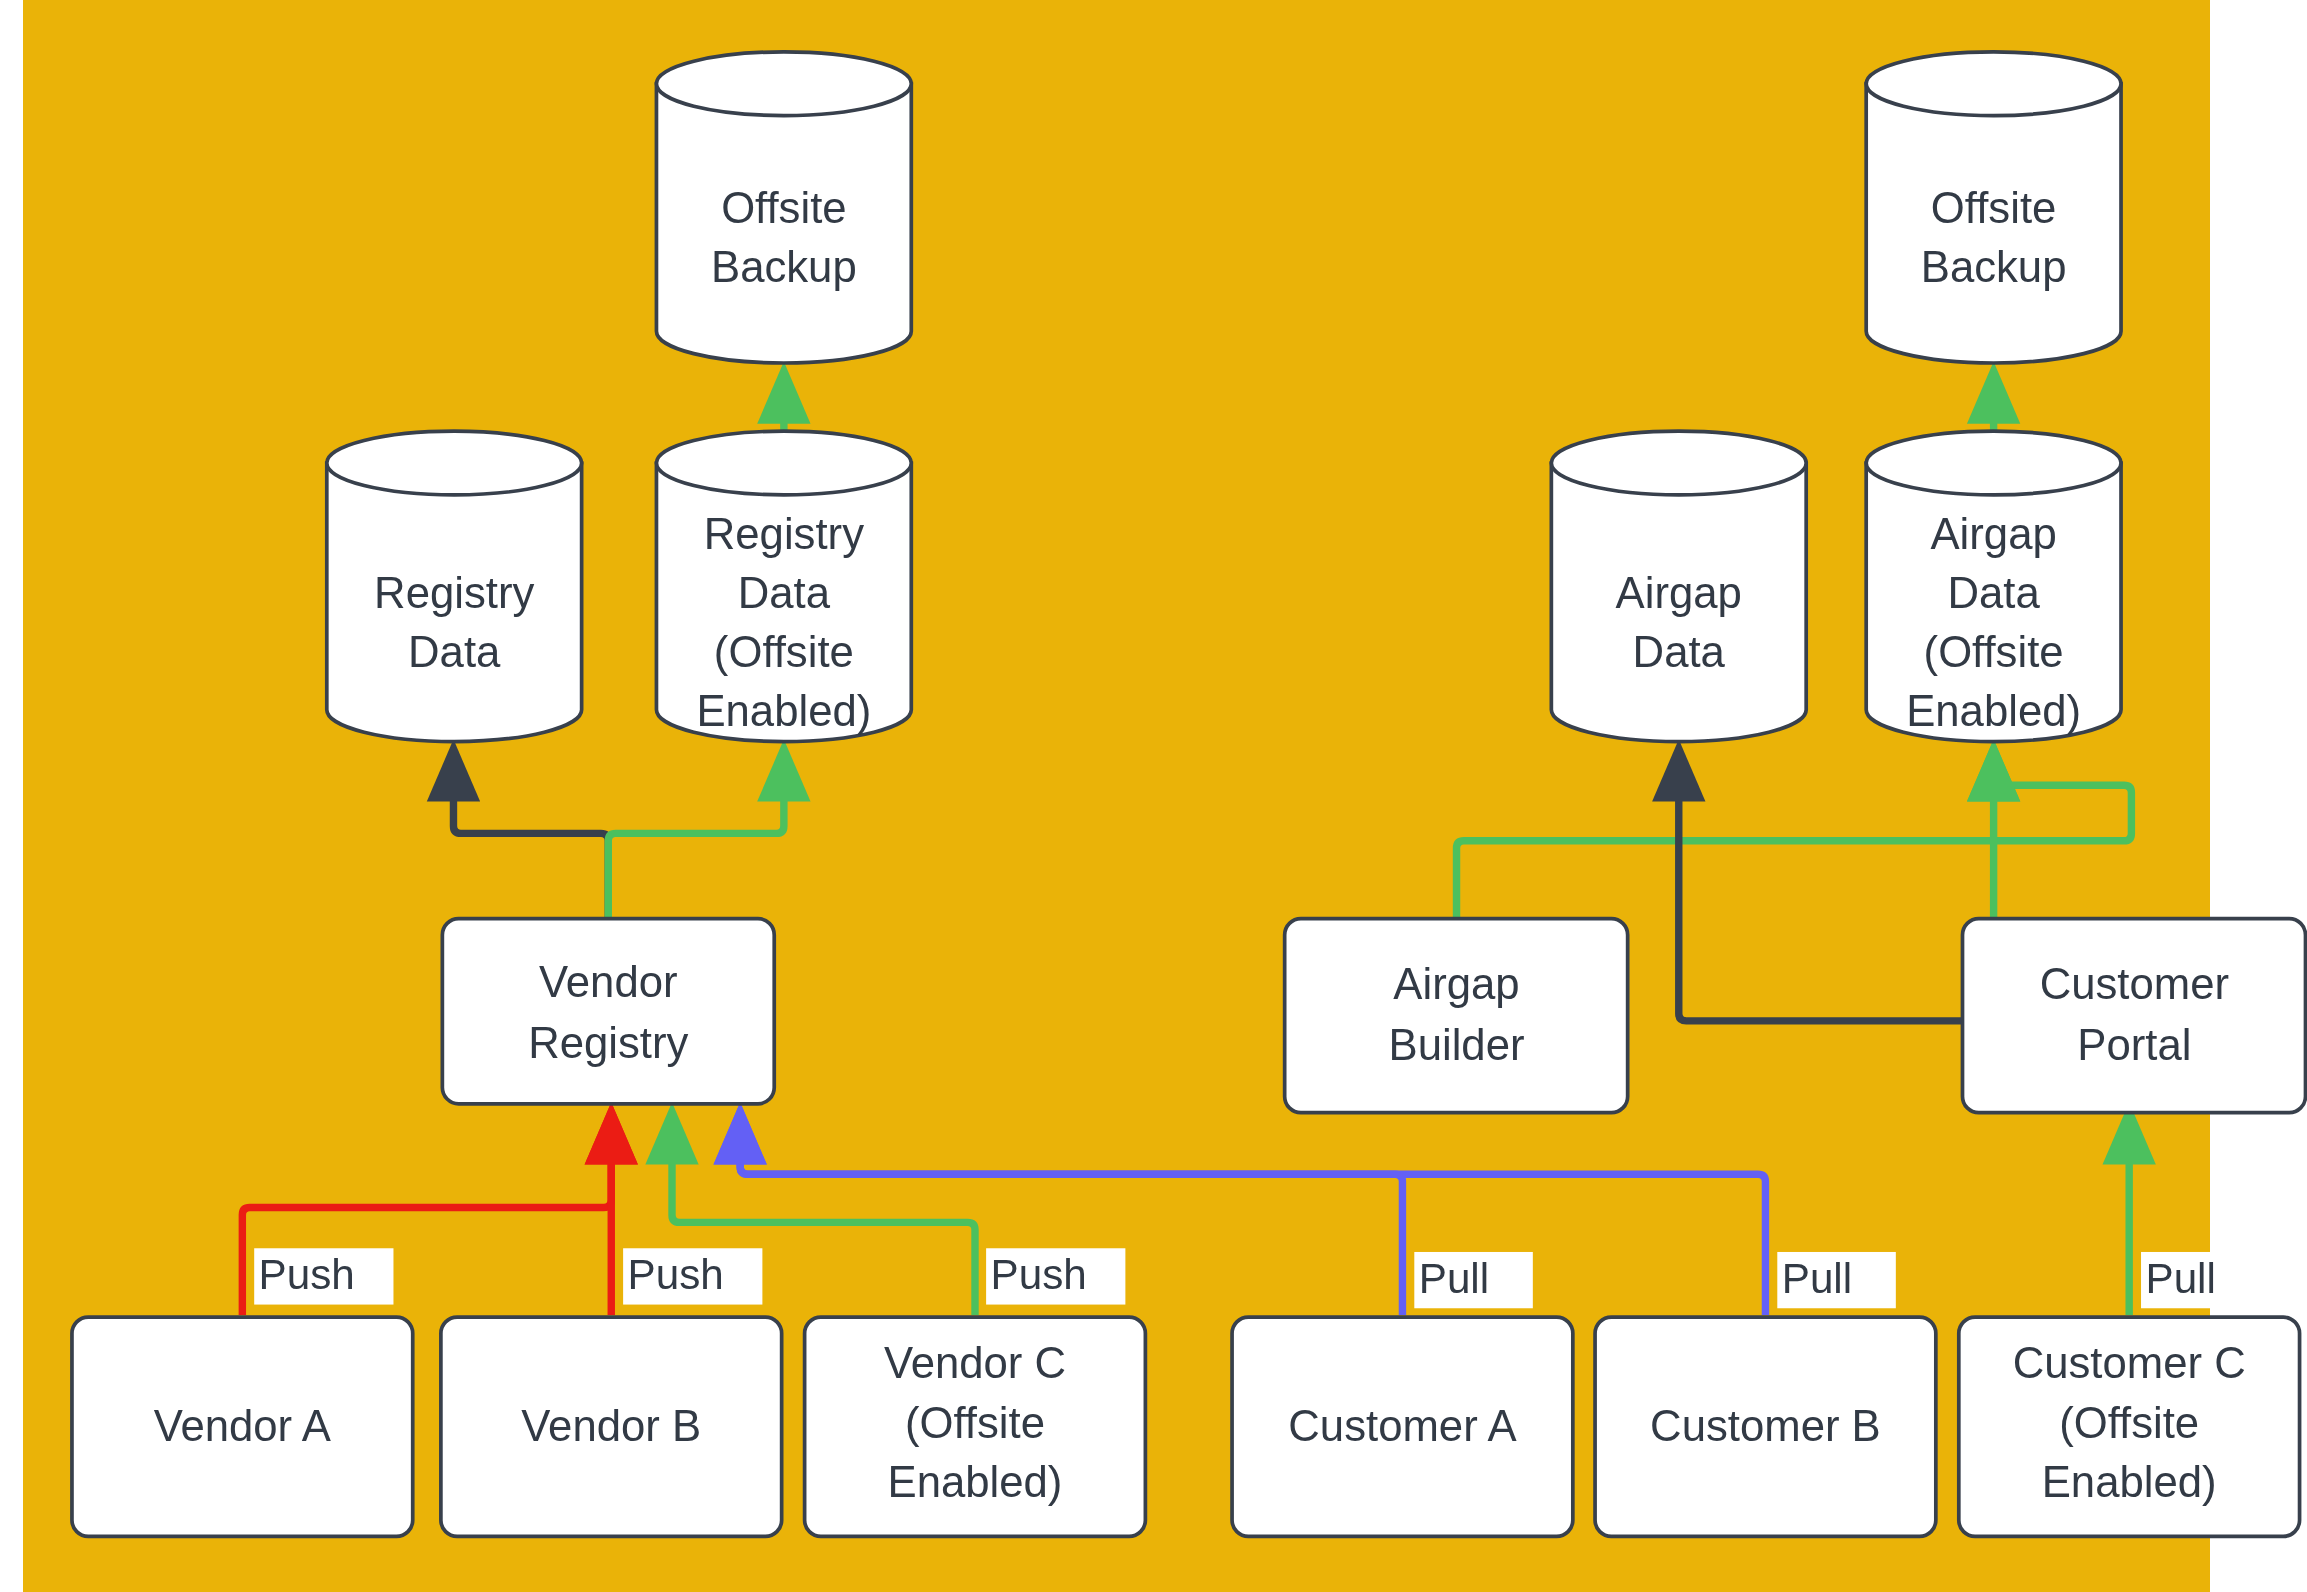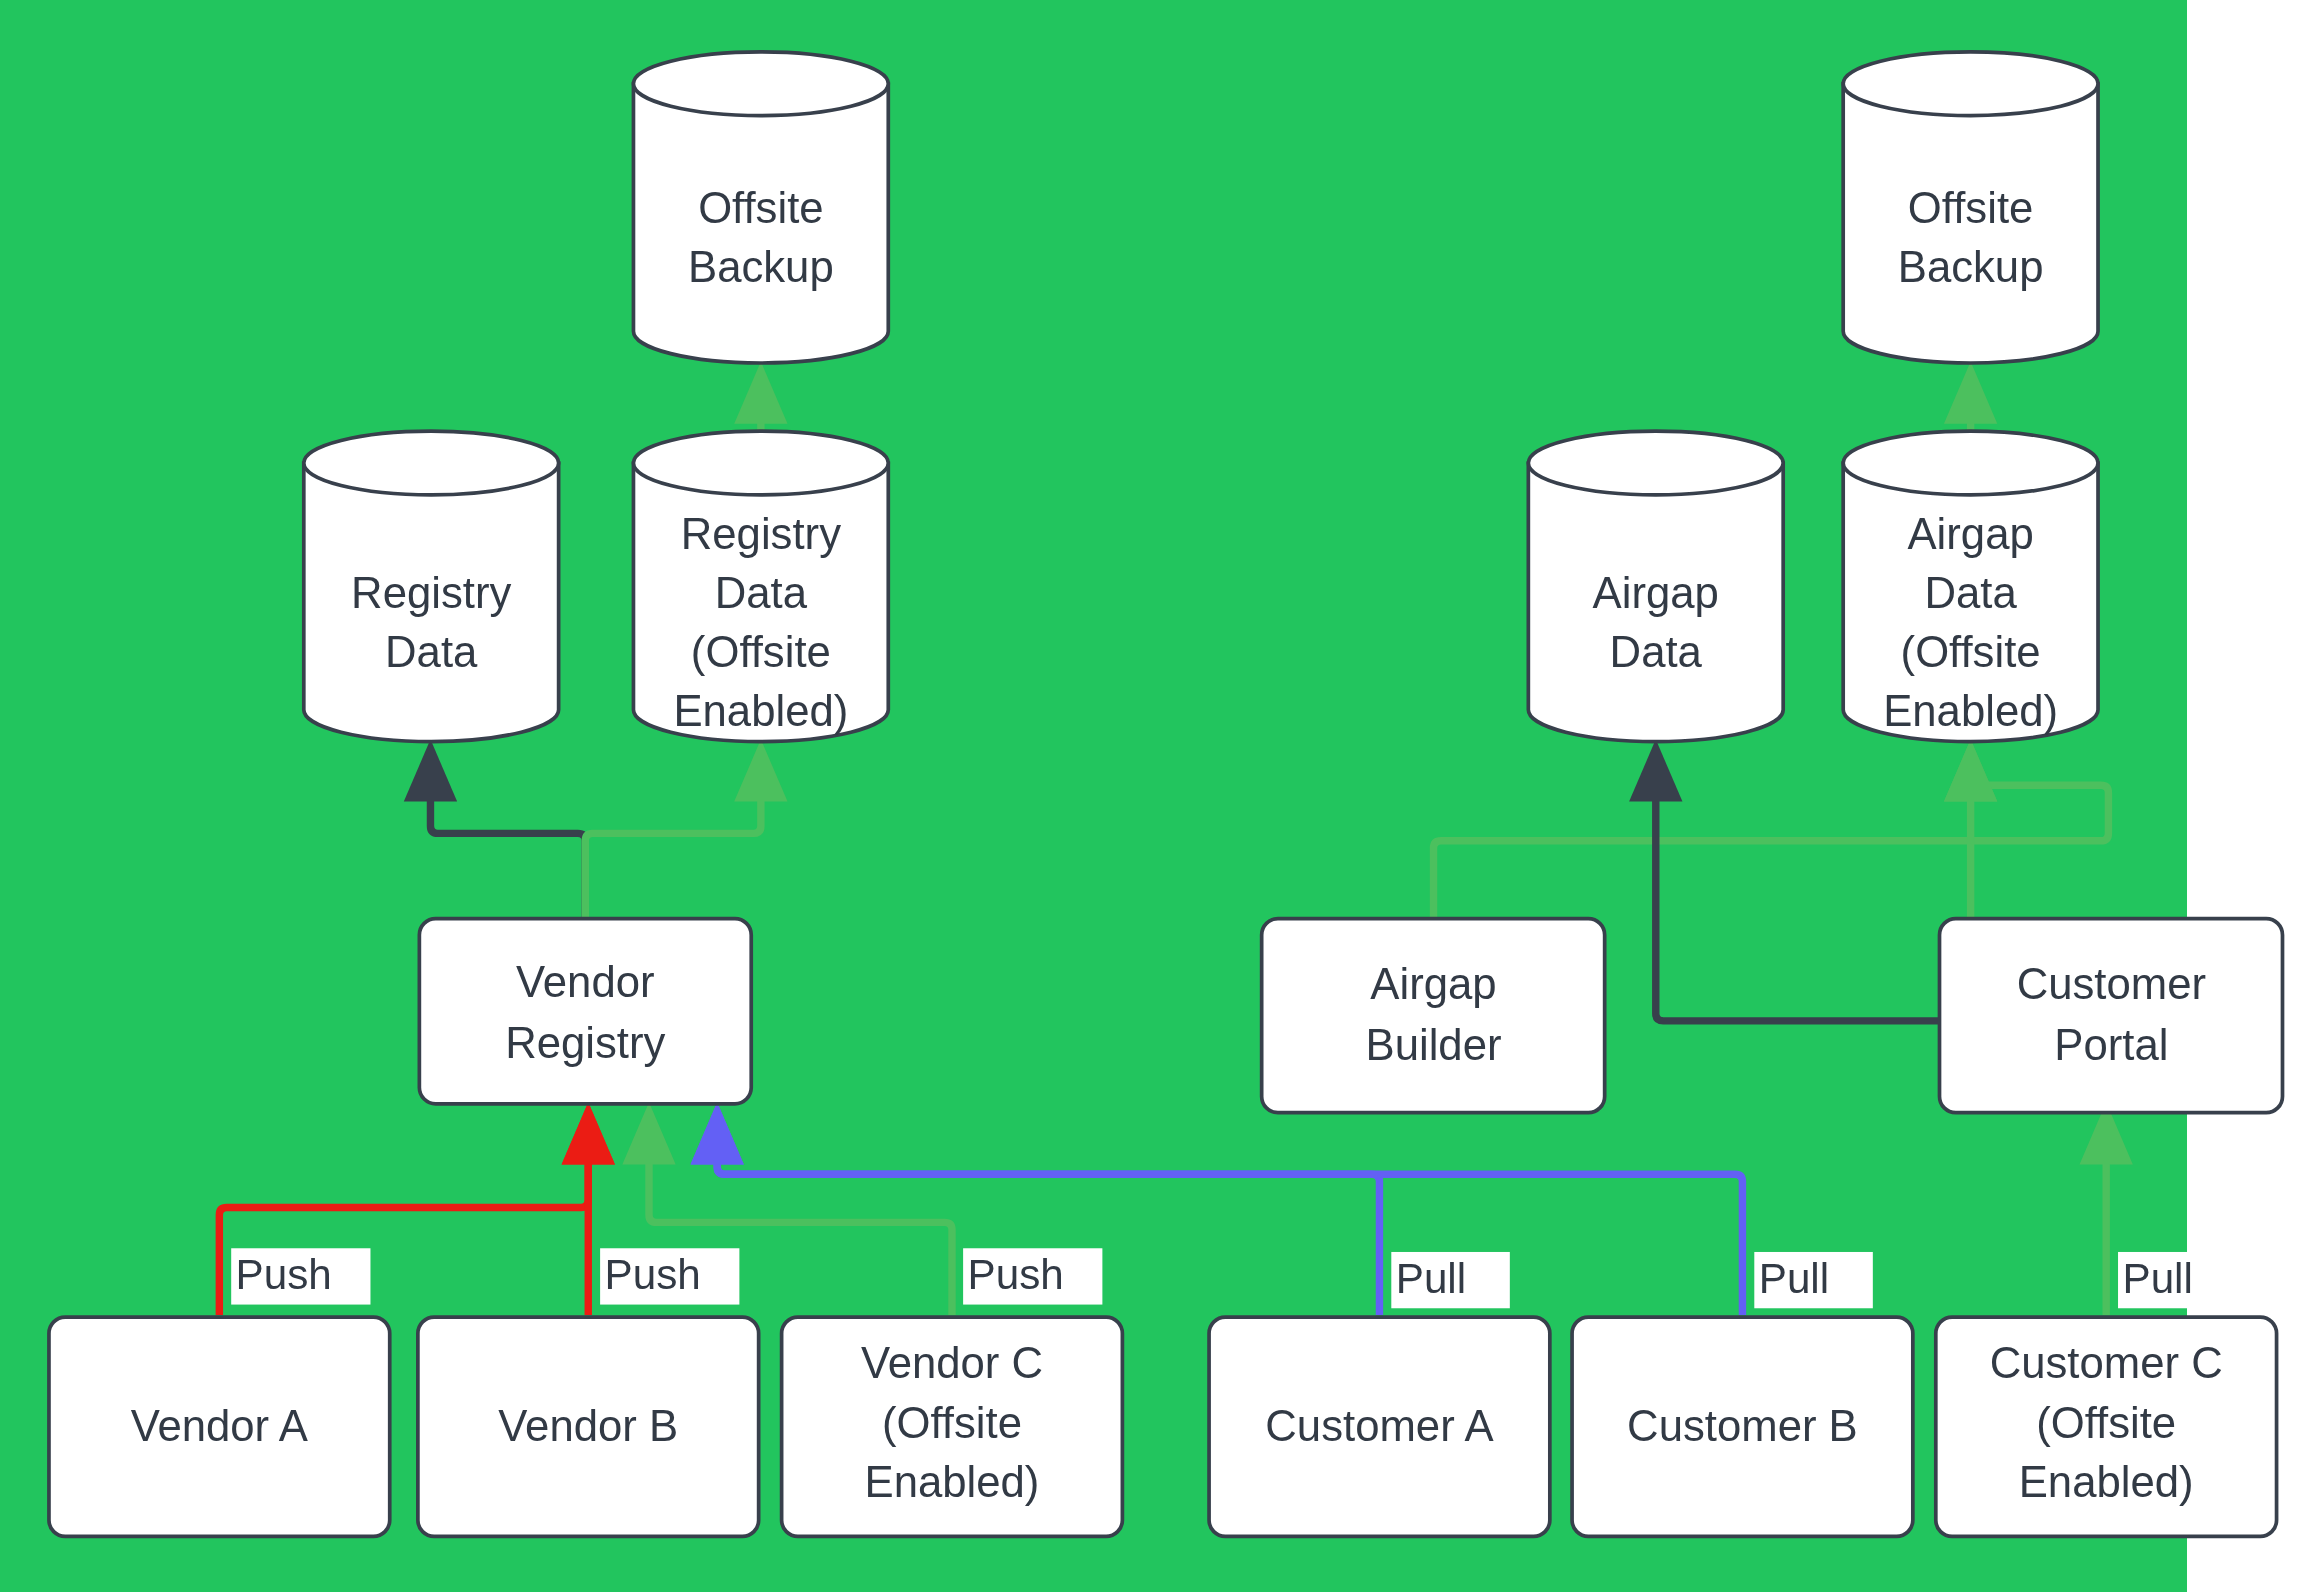--- a/index.html
+++ b/index.html
@@ -4,22 +4,23 @@
 <style>
   html, body {
     margin: 0;
     padding: 0;
     background: #ffffff;
   }
   #canvas {
     position: relative;
     width: 2187px;
     height: 1592px;
-    background: #22c55e;
+    background: #eab308;
     font-family: "Liberation Sans", sans-serif;
+    margin-left: 23px;
   }
   svg.diagram {
     position: absolute;
     top: 0; left: 0;
     width: 2307px;
     height: 1592px;
     display: block;
   }
   .node-shape {
     fill: #ffffff;

